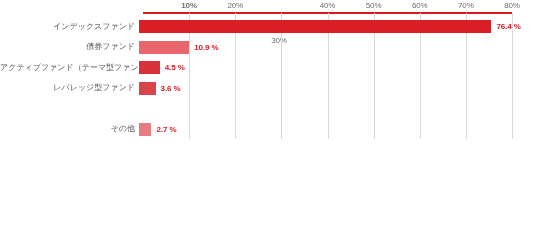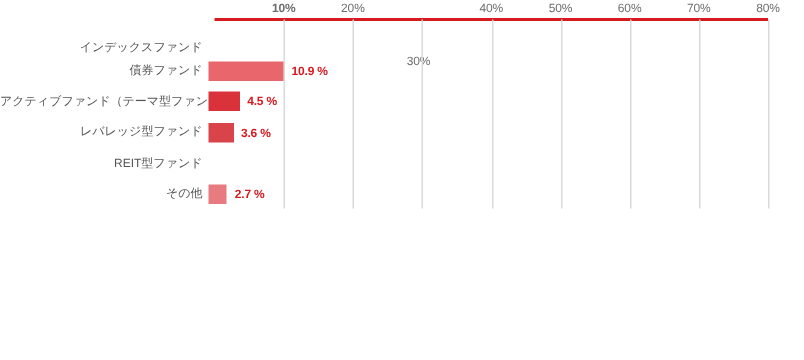--- a/index.html
+++ b/index.html
@@ -115,22 +115,26 @@
       <div class="gridline" style="left: 92.25px;"></div>
       <div class="gridline" style="left: 138.375px;"></div>
       <div class="gridline" style="left: 184.5px;"></div>
       <div class="gridline" style="left: 230.625px;"></div>
       <div class="gridline" style="left: 276.75px;"></div>
       <div class="gridline" style="left: 322.875px;"></div>
       <div class="gridline" style="left: 369px;"></div>
     </div>
 
   <div id="rows">
-      <div class="row" style="top: 16px; align-items: flex-end;">
+      <div class="row" style="top: 16px;">
         <div class="cat-label">インデックスファンド</div>
+        <div class="bar-wrap">
+          <div class="bar" style="width: 352.395px; background: rgb(216, 31, 38);"></div>
+          <div class="bar-value">76.4 %</div>
+        </div>
       </div>
       <div class="row" style="top: 36.5px;">
         <div class="cat-label">債券ファンド</div>
         <div class="bar-wrap">
           <div class="bar" style="width: 50.2762px; background: rgb(232, 102, 108);"></div>
           <div class="bar-value">10.9 %</div>
         </div>
       </div>
       <div class="row" style="top: 57px;">
         <div class="cat-label">アクティブファンド（テーマ型ファンド）</div>
@@ -140,21 +144,20 @@
         </div>
       </div>
       <div class="row" style="top: 77.5px; align-items: center;">
         <div class="cat-label">レバレッジ型ファンド</div>
         <div class="bar-wrap">
           <div class="bar" style="width: 16.605px; background: rgb(217, 67, 74);"></div>
           <div class="bar-value">3.6 %</div>
         </div>
       </div>
       <div class="row" style="top: 98px;">
-        <div class="cat-label">REIT型ファンド</div>
       </div>
       <div class="row" style="top: 118.5px;">
         <div class="cat-label">その他</div>
         <div class="bar-wrap">
           <div class="bar" style="width: 12.4537px; background: rgb(232, 123, 128);"></div>
           <div class="bar-value">2.7 %</div>
         </div>
       </div>
     </div>
 

